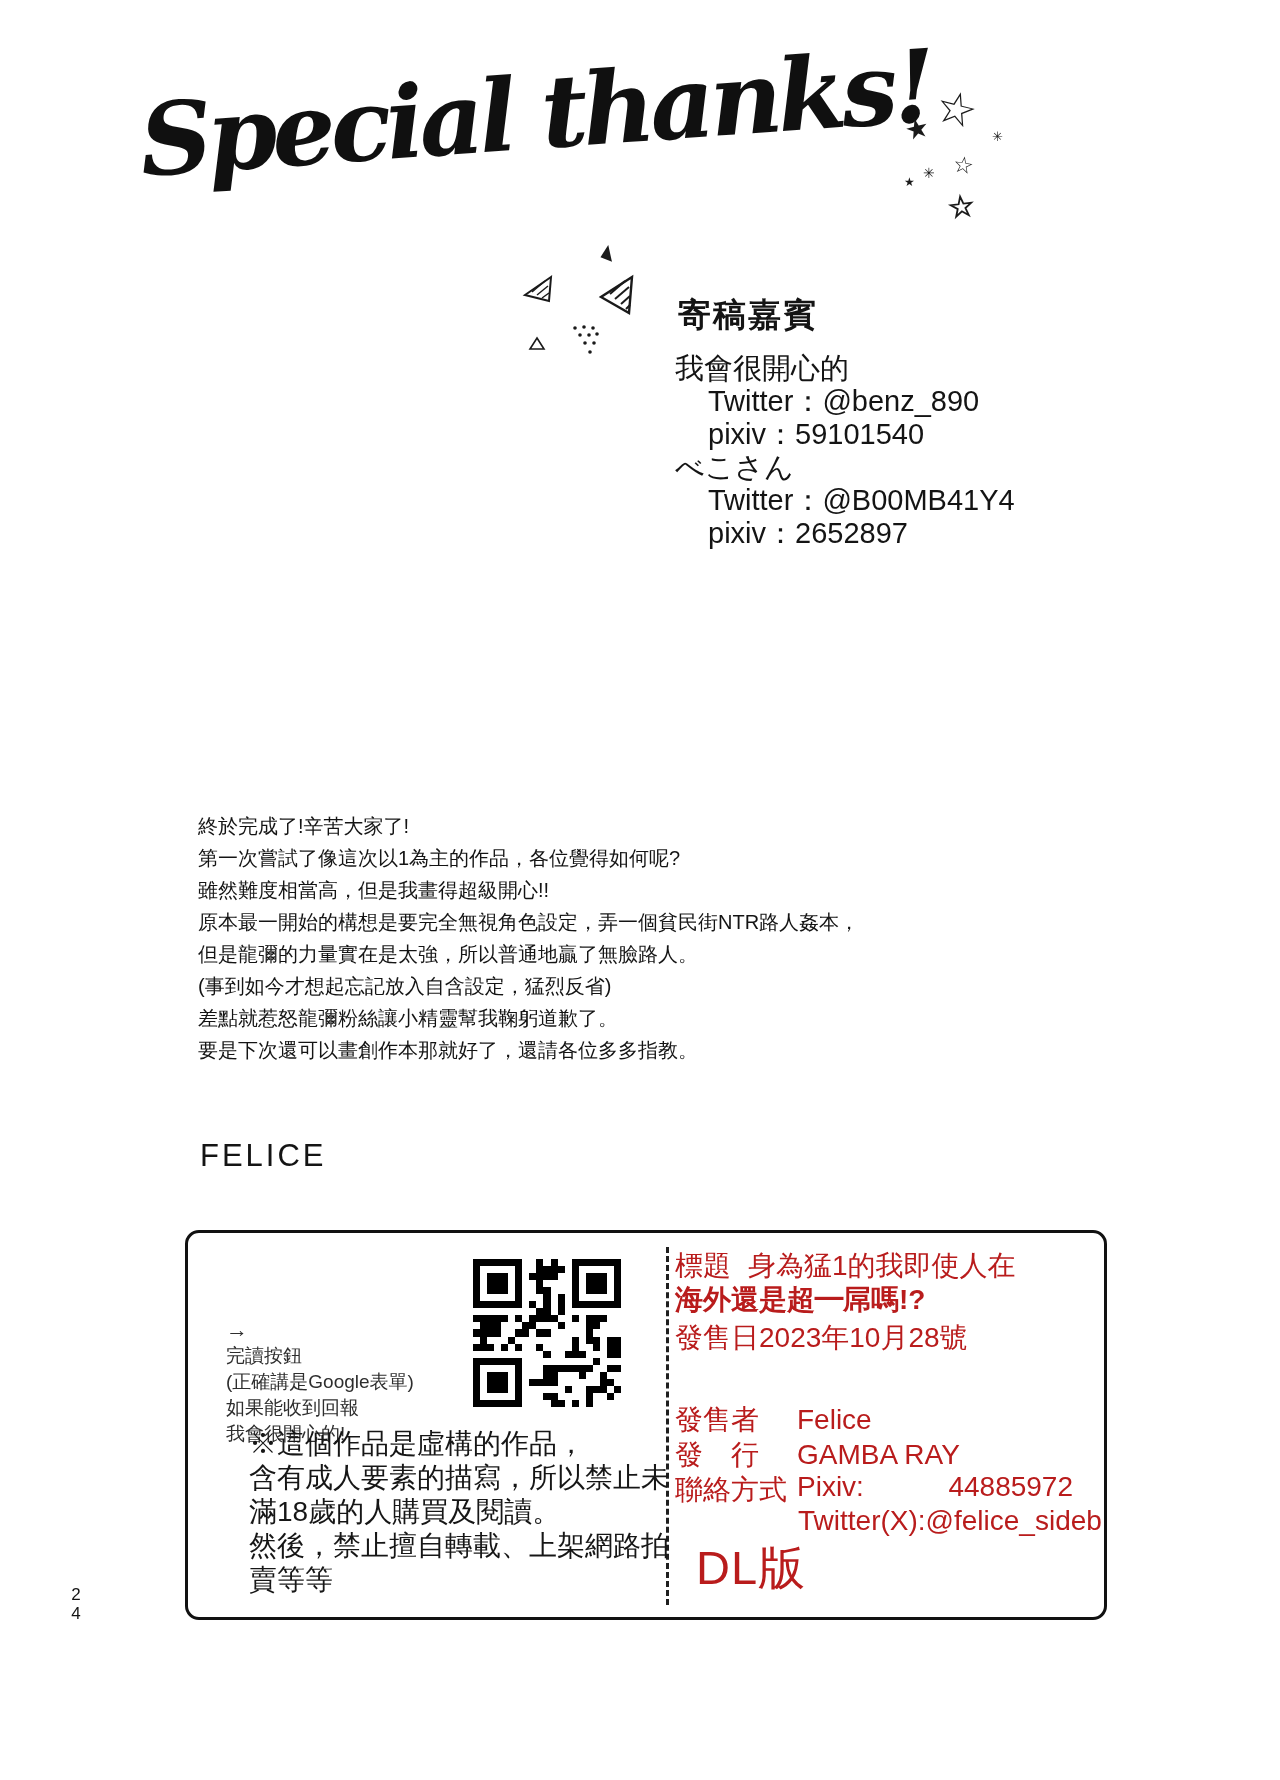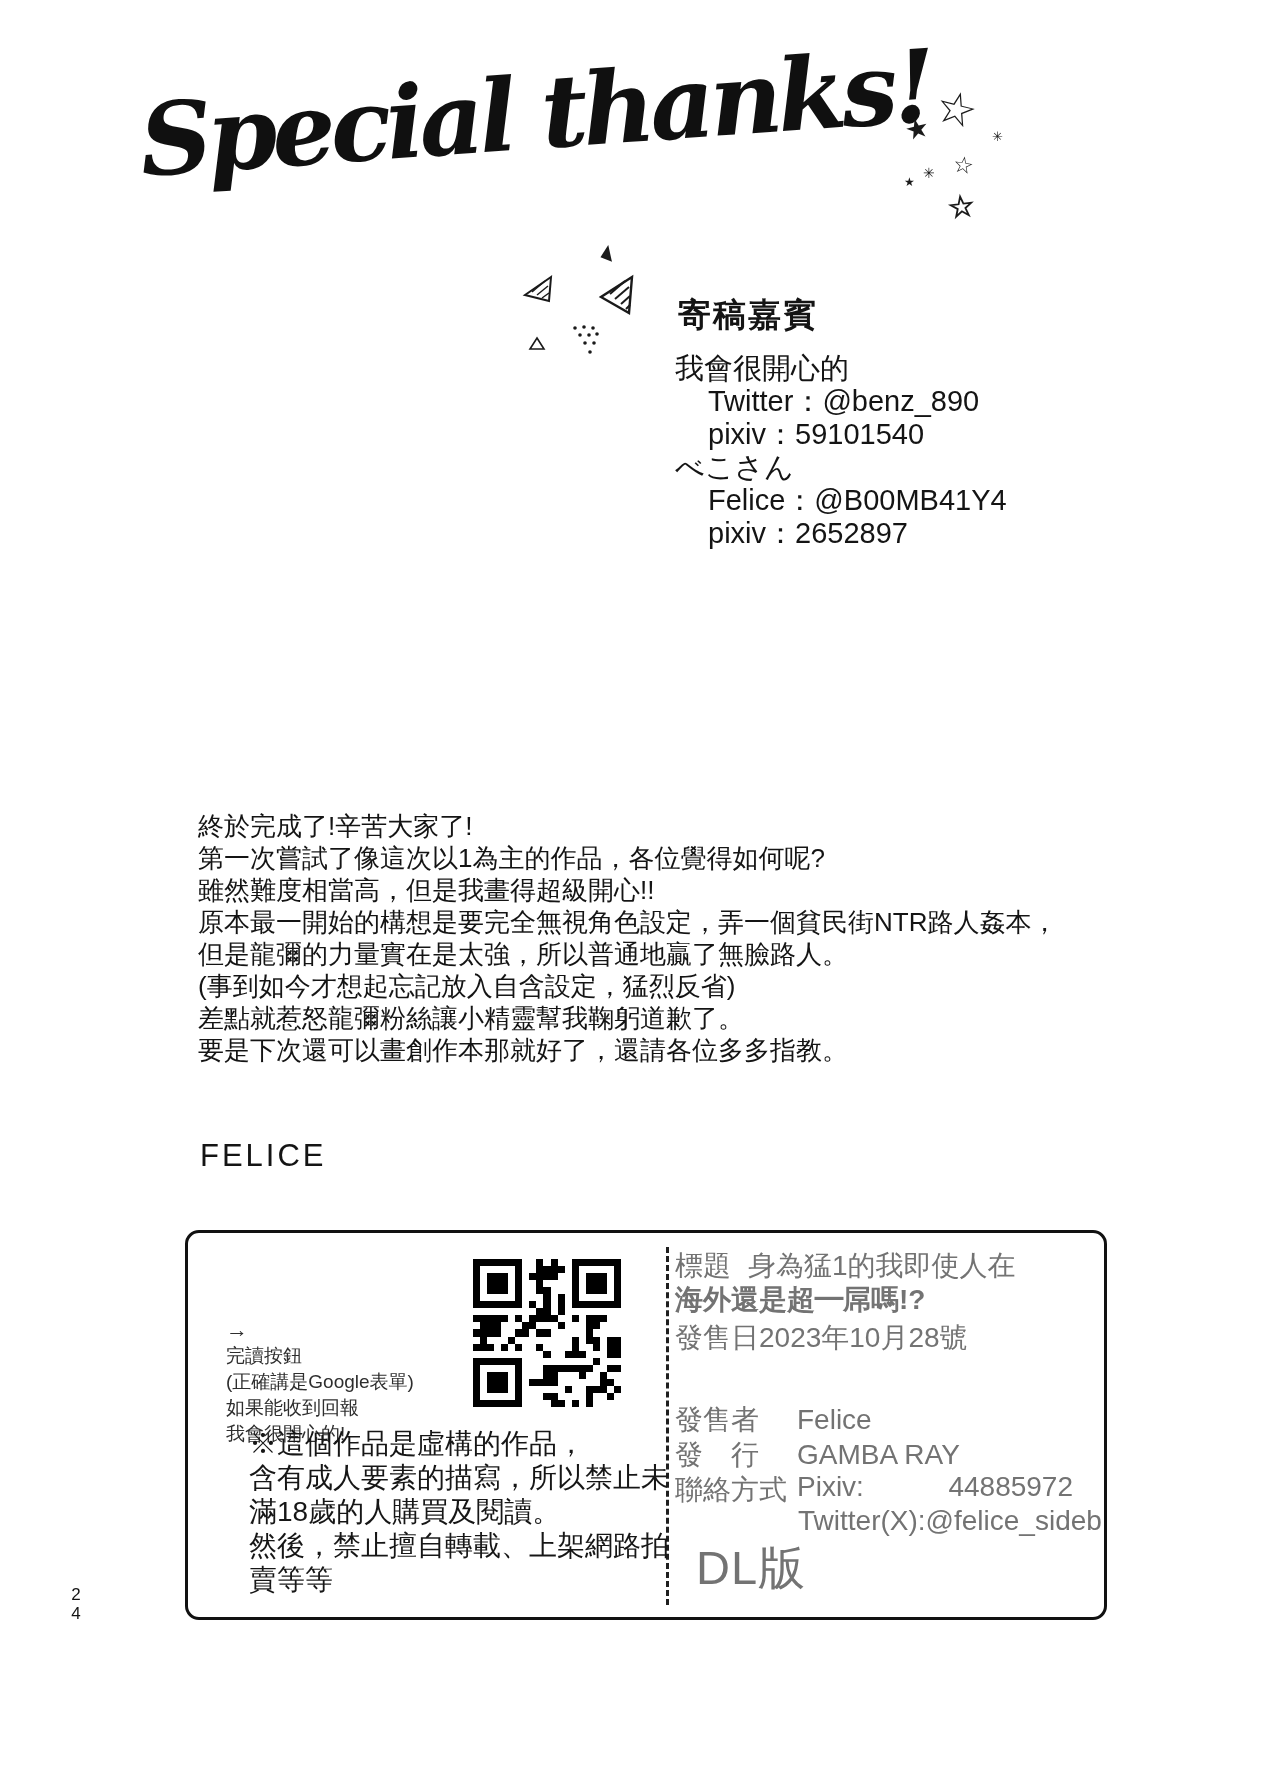--- a/index.html
+++ b/index.html
@@ -35,21 +35,21 @@
   .guests-heading{
     left:678px;top:293px;
     font-size:33px;font-weight:600;letter-spacing:2px;
   }
   .guest-block{left:675px;top:352px;font-size:29px;line-height:33px;}
   .guest-detail{margin-left:33px;}
 
   
   .afterword{
     left:198px;top:810px;
-    font-size:26px;line-height:32px;
+    font-size:20px;line-height:32px;
     white-space:nowrap;
   }
   .signature{
     left:200px;top:1138px;
     font-size:31px;letter-spacing:3px;font-weight:500;
   }
 
   
   .colophon{
     left:185px;top:1230px;
@@ -67,21 +67,21 @@
   .qr-note{
     position:absolute;left:38px;top:84px;
     font-size:19px;line-height:26px;color:#2e2e2e;
   }
   .qr-note .arrow{font-size:22px;}
   .disclaimer{
     position:absolute;left:33px;top:194px;
     font-size:28px;line-height:34px;
     white-space:nowrap;color:#161616;margin-left:28px;
   }
-  .rc{position:absolute;font-size:28px;white-space:nowrap;color:#737373;}
+  .rc{position:absolute;font-size:28px;white-space:nowrap;color:#b91c1c;}
   .rc .lbl{display:inline-block;}
   .rc-title1{left:487px;top:14px;}
   .rc-title1 .lbl{margin-right:17px;}
   .rc-title2{left:487px;top:48px;font-weight:bold;}
   .rc-release{left:487px;top:86px;}
   .rc-release .lbl{}
   .rc-row{left:487px;}
   .rc-row .lbl{width:122px;}
   .rc-seller{top:168px;}
   .rc-publisher{top:203px;}
@@ -145,21 +145,21 @@
   <svg class="deco" style="left:528px;top:336px;" width="18" height="16" viewBox="0 0 18 16">
     <polygon points="9,2 16,13 2,13" fill="none" stroke="#1a1a1a" stroke-width="1.6"></polygon>
   </svg>
 
   <div class="abs guests-heading">寄稿嘉賓</div>
   <div class="abs guest-block">
     <div>我會很開心的</div>
     <div class="guest-detail">Twitter：@benz_890</div>
     <div class="guest-detail">pixiv：59101540</div>
     <div>べこさん</div>
-    <div class="guest-detail">Felice：@B00MB41Y4</div>
+    <div class="guest-detail">Twitter：@B00MB41Y4</div>
     <div class="guest-detail">pixiv：2652897</div>
   </div>
 
   <div class="abs afterword">
     <div>終於完成了!辛苦大家了!</div>
     <div>第一次嘗試了像這次以1為主的作品，各位覺得如何呢?</div>
     <div>雖然難度相當高，但是我畫得超級開心!!</div>
     <div>原本最一開始的構想是要完全無視角色設定，弄一個貧民街NTR路人姦本，</div>
     <div>但是龍彌的力量實在是太強，所以普通地贏了無臉路人。</div>
     <div>(事到如今才想起忘記放入自含設定，猛烈反省)</div>

